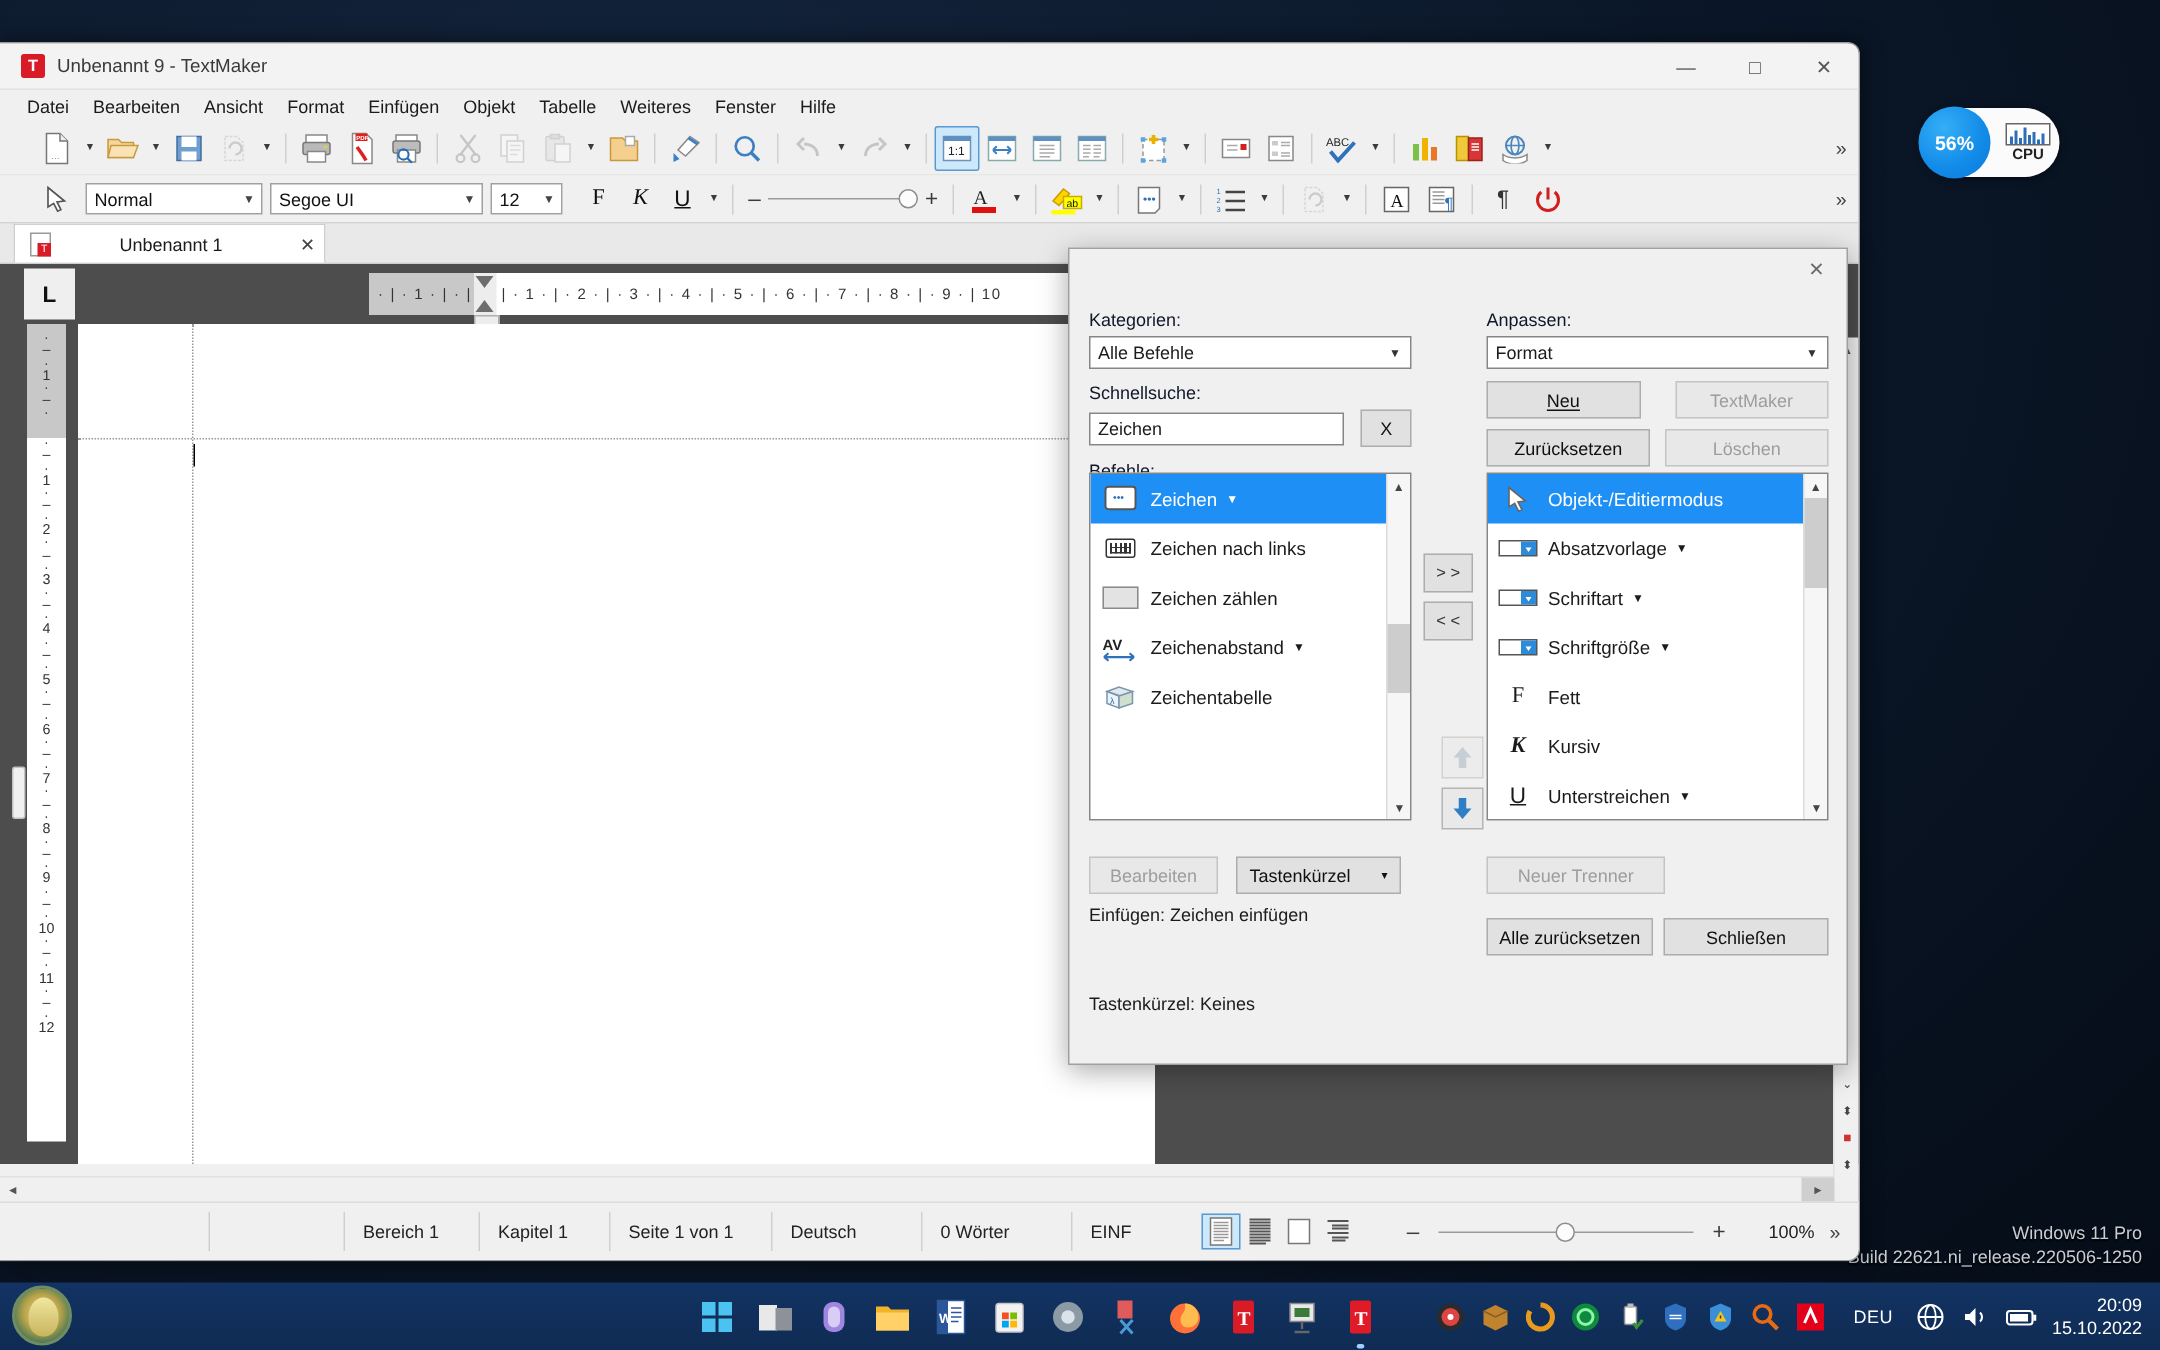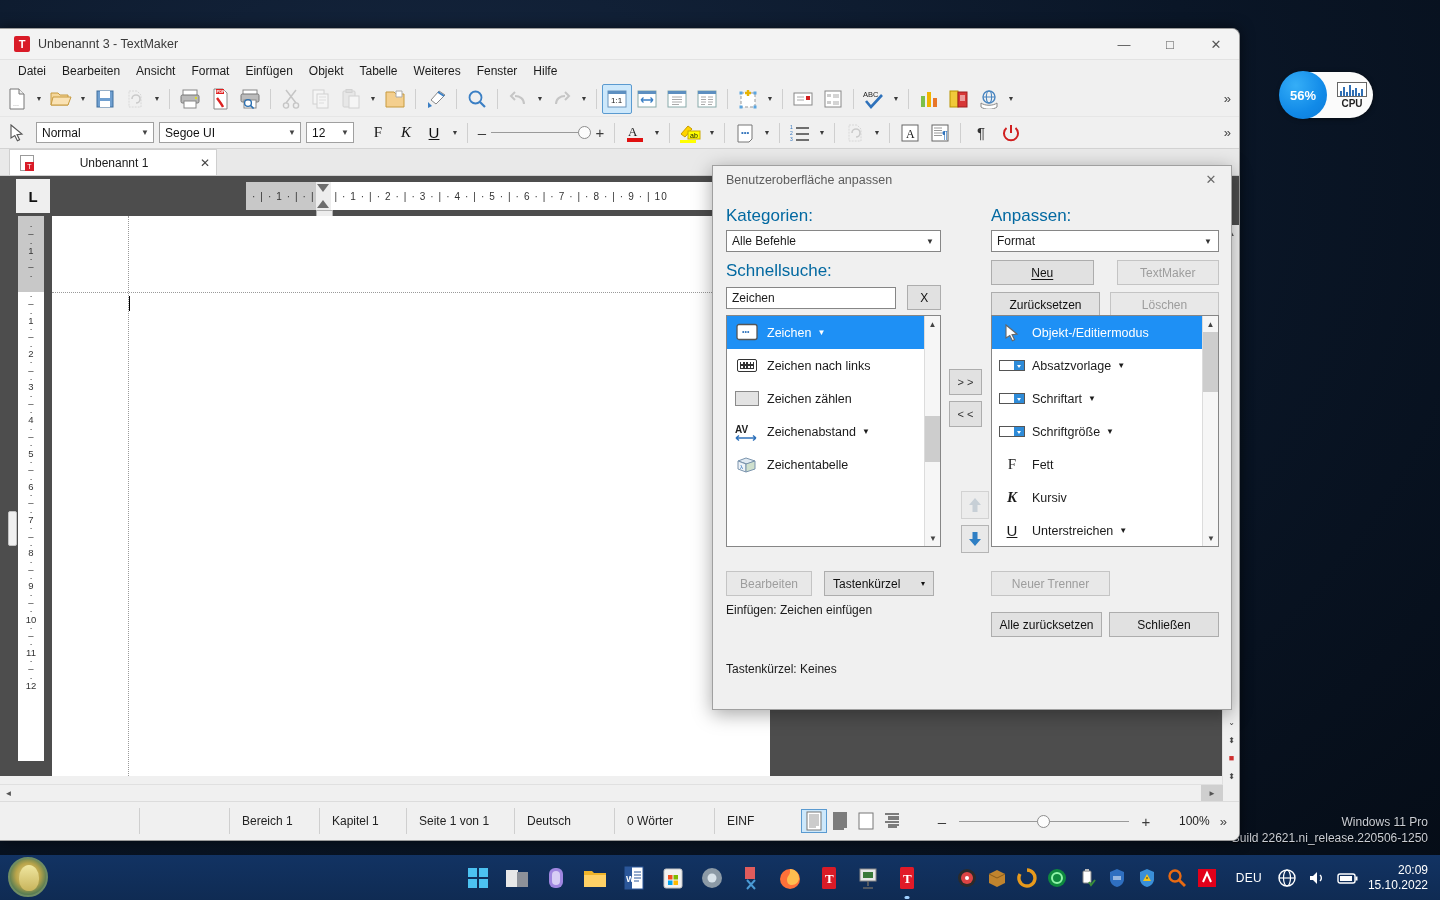--- a/index.html
+++ b/index.html
@@ -99,21 +99,21 @@
   #win-controls { position:absolute; right:0; top:0; display:flex; }
 
   
   #menubar { height:21px; display:flex; align-items:center; padding-left:10px;
              background:#f0f0f0; font-size:12px; color:#1b1b1b; }
   #menubar .mi { padding:2px 8px; cursor:default; }
 
   
   .toolbar {
     height:36px; display:flex; align-items:center; background:#f0f0f0;
-    padding-left:2px; position:relative;
+    padding-left:23px; position:relative;
   }
   #toolbar1 { border-bottom:1px solid #e6e6e6; }
   #toolbar2 { height:32px; border-bottom:1px solid #d3d3d3; }
   .tbtn { width:30px; height:30px; display:flex; align-items:center; justify-content:center;
           border:1px solid transparent; border-radius:2px; position:relative; }
   .tbtn.active { background:#cde8fb; border:1px solid #5a9ad0; }
   .tbtn.dis { opacity:.35; }
   .caret { width:14px; height:30px; display:flex; align-items:center; justify-content:center;
            font-size:7px; color:#3b3b3b; }
   .tsep { width:1px; height:20px; background:#cfcfcf; margin:0 5px; }
@@ -222,21 +222,21 @@
     position:absolute; left:712px; top:165px; width:520px; height:545px;
     background:#f0f0f0; border:1px solid #a0a0a0;
     box-shadow: 0 4px 18px rgba(0,0,0,.35);
     font-size:12px; color:#1b1b1b;
   }
   #dlg-title { height:27px; display:flex; align-items:center;
                padding-left:13px; color:#5c5c5c; font-size:12.5px; }
   #dlg-close { position:absolute; right:0; top:0; width:40px; height:27px;
                display:flex; align-items:center; justify-content:center;
                color:#6a6a6a; font-size:13px; }
-  .dlg-label { font-size:17px; color:#0369a1; margin-bottom:4px; }
+  .dlg-label { font-size:12px; color:#0f172a; margin-bottom:4px; }
   .dsel { height:22px; border:1px solid #868686; background:#fff;
           display:flex; align-items:center; padding-left:5px; position:relative; font-size:12px; }
   .dsel .arr { position:absolute; right:6px; font-size:8px; color:#333; }
   .dinput { height:22px; border:1px solid #868686; background:#fff;
             display:flex; align-items:center; padding-left:5px; font-size:12px; }
   .dbtn { background:#e1e1e1; border:1px solid #adadad; height:25px;
           display:flex; align-items:center; justify-content:center;
           font-size:12px; color:#111; }
   .dbtn.dis { color:#9d9d9d; background:#e8e8e8; border-color:#c4c4c4; }
   .dlist { background:#fff; border:1px solid #868686; position:relative; overflow:hidden; }
@@ -292,21 +292,21 @@
 
 <div id="watermark">
   <div>Windows 11 Pro</div>
   <div>Build 22621.ni_release.220506-1250</div>
 </div>
 
 <div id="tm-window">
 
   <div id="titlebar">
     <div id="tm-app-icon">T</div>
-    <div id="titlebar-text">Unbenannt 3 - TextMaker</div>
+    <div id="titlebar-text">Unbenannt 9 - TextMaker</div>
     <div id="win-controls">
       <div class="wbtn">—</div>
       <div class="wbtn">□</div>
       <div class="wbtn">✕</div>
     </div>
   </div>
 
   <div id="menubar">
     <div class="mi">Datei</div>
     <div class="mi">Bearbeiten</div>
@@ -776,21 +776,20 @@
         <span class="knob" style="left:78px"></span>
       </span>
       <span class="plus">+</span>
     </div>
     <div style="margin-left:24px">100%</div>
     <div style="margin-left:10px;font-size:13px;color:#444">»</div>
   </div>
 </div>
 
 <div id="dialog">
-  <div id="dlg-title">Benutzeroberfläche anpassen</div>
   <div id="dlg-close">✕</div>
 
   <div style="position:absolute;left:13px;top:40px;width:215px">
     <div class="dlg-label">Kategorien:</div>
     <div class="dsel">
       <span>Alle Befehle</span>
       <span class="arr">▼</span>
     </div>
     <div class="dlg-label" style="margin-top:9px">Schnellsuche:</div>
     <div style="display:flex;align-items:center;gap:11px">

